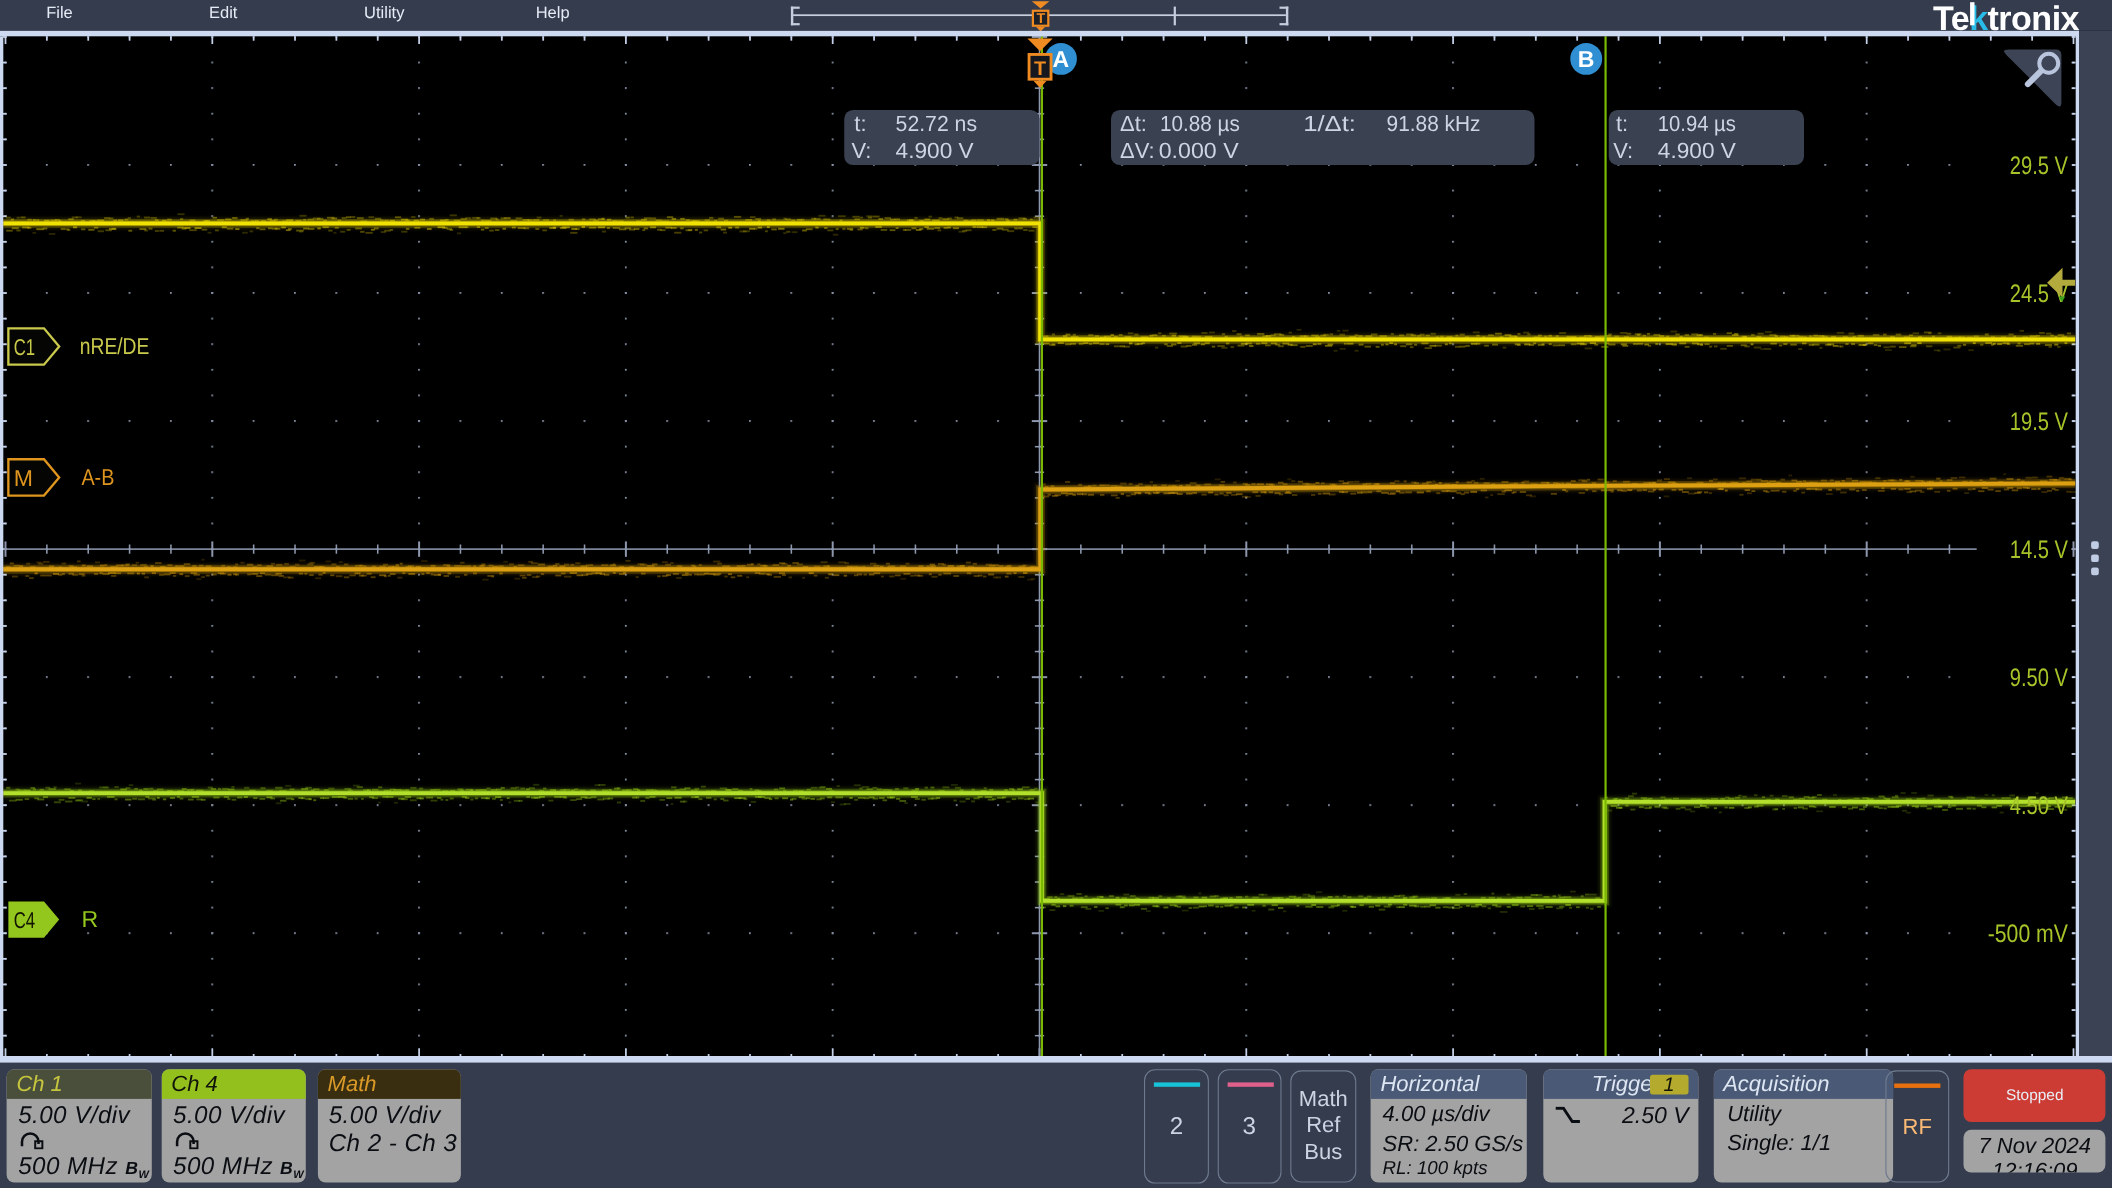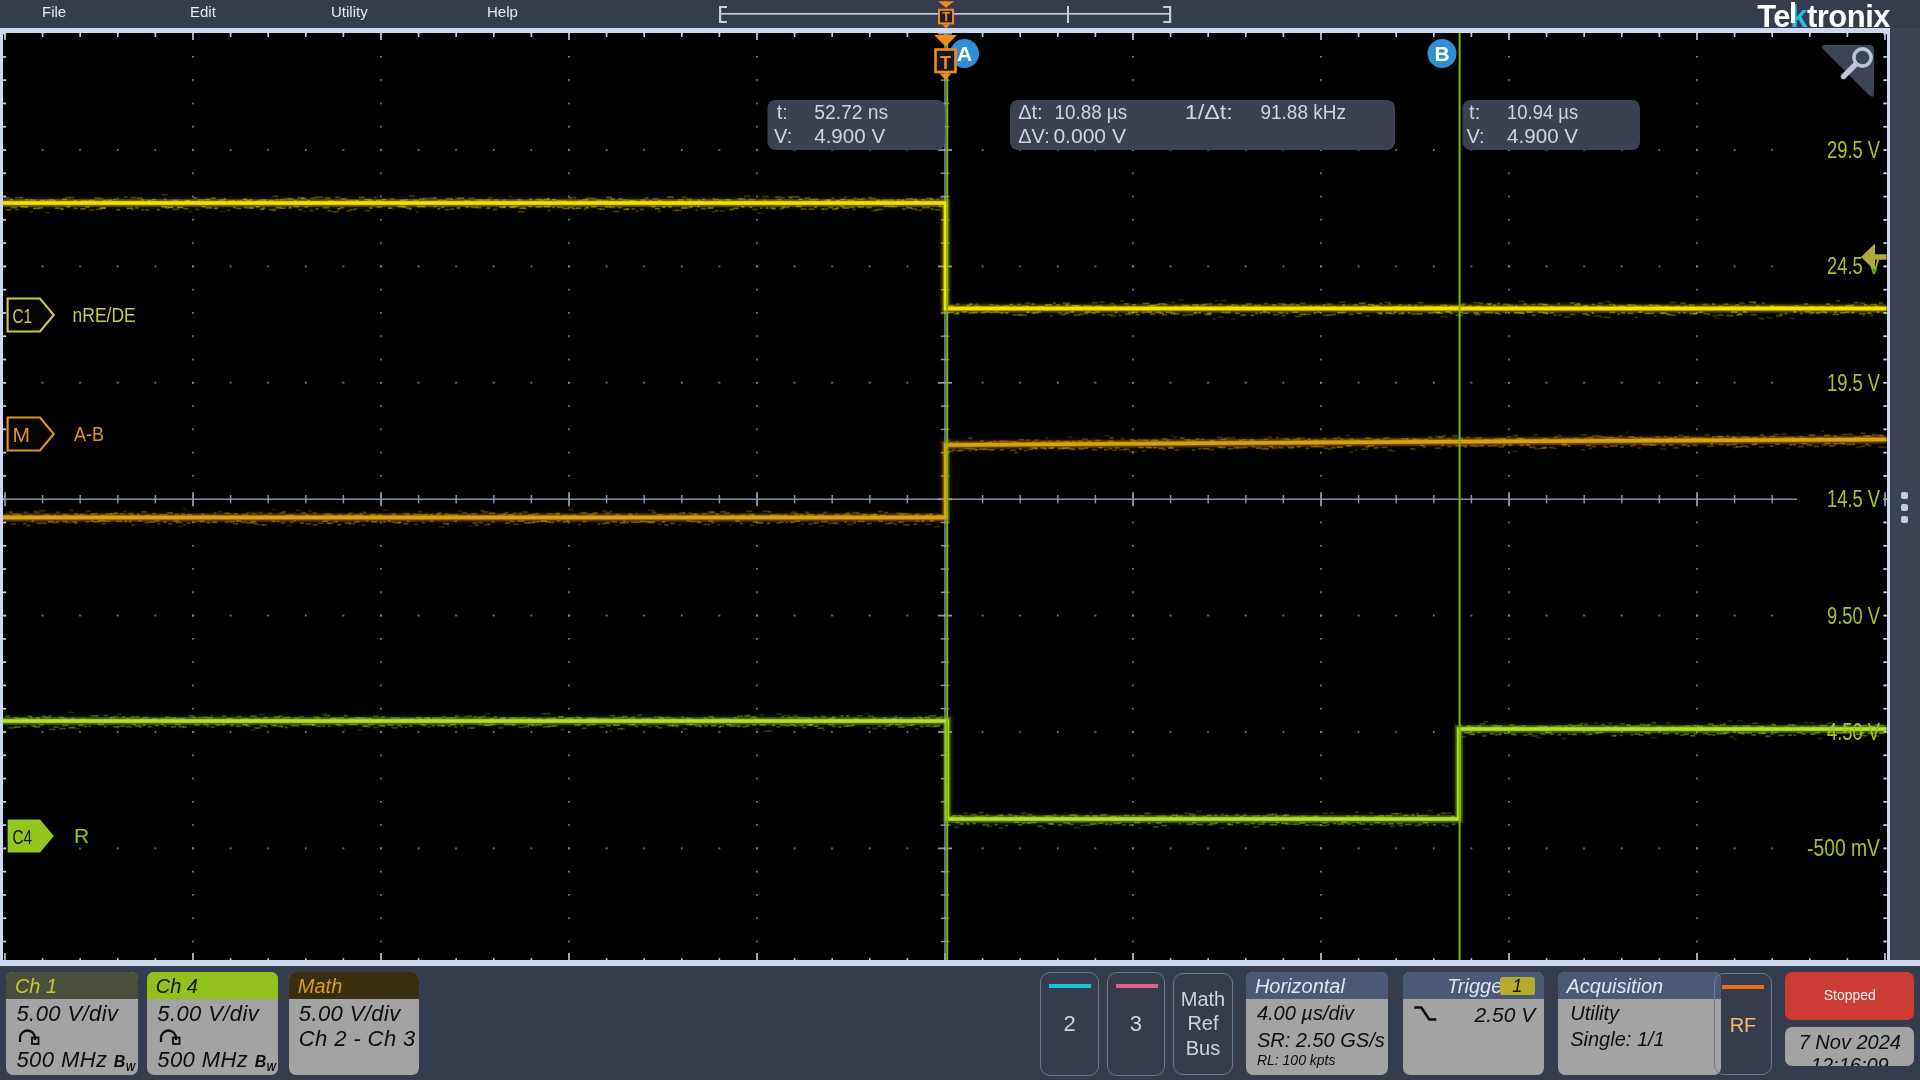--- a/index.html
+++ b/index.html
@@ -2594,21 +2594,21 @@
   <div class="al" style="left:0; top:38px; width:100%; text-align:center; font-size:22px; color:#ccd4e2;">3</div>
 </div>
 <div class="db" style="left:1173.2px; top:972.5px; width:59.6px; height:102.2px; text-align:center;">
   <div class="al" style="left:0; top:13px; width:100%; font-size:20px; color:#ccd4e2; line-height:24.7px;">Math<br>Ref<br>Bus</div>
 </div>
 
 <div class="bb" style="left:1245.9px; top:972px; width:142.1px; height:102.7px;">
   <div class="hdr" style="background:#4a5a76; color:#dde6f2;">Horizontal</div>
   <div class="al" style="left:11px; top:30.4px; font-size:20px;">4.00 µs/div</div>
   <div class="al" style="left:11px; top:56.9px; font-size:20px;">SR: 2.50 GS/s</div>
-  <div class="al" style="left:11px; top:80.4px; font-size:14px;">RL: 100 kpts</div>
+  <div class="al" style="left:11px; top:80.4px; font-size:17px;">RL: 100 kpts</div>
 </div>
 
 <div class="bb" style="left:1402.7px; top:972px; width:141.6px; height:102.7px;">
   <div class="hdr" style="background:#4a5a76; color:#dde6f2;text-align:center;">Trigger</div>
   <div style="position:absolute; left:97.4px; top:4.7px; width:34.6px; height:18.6px; background:#b4aa2d; border-radius:2.5px; color:#10130a; text-align:center; font-size:18px; line-height:19px;">1</div>
   <svg width="26" height="17" style="position:absolute; left:10px; top:33.5px;">
       <path d="M1.3 1.5 L8.3 1.5 L16.3 13.5 L23.3 13.5" fill="none" stroke="#0a0d12" stroke-width="2.6"></path>
     </svg>
   <div class="al" style="left:71.8px; top:30.5px; font-size:21px; white-space:nowrap;">2.50 V</div>
 </div>

